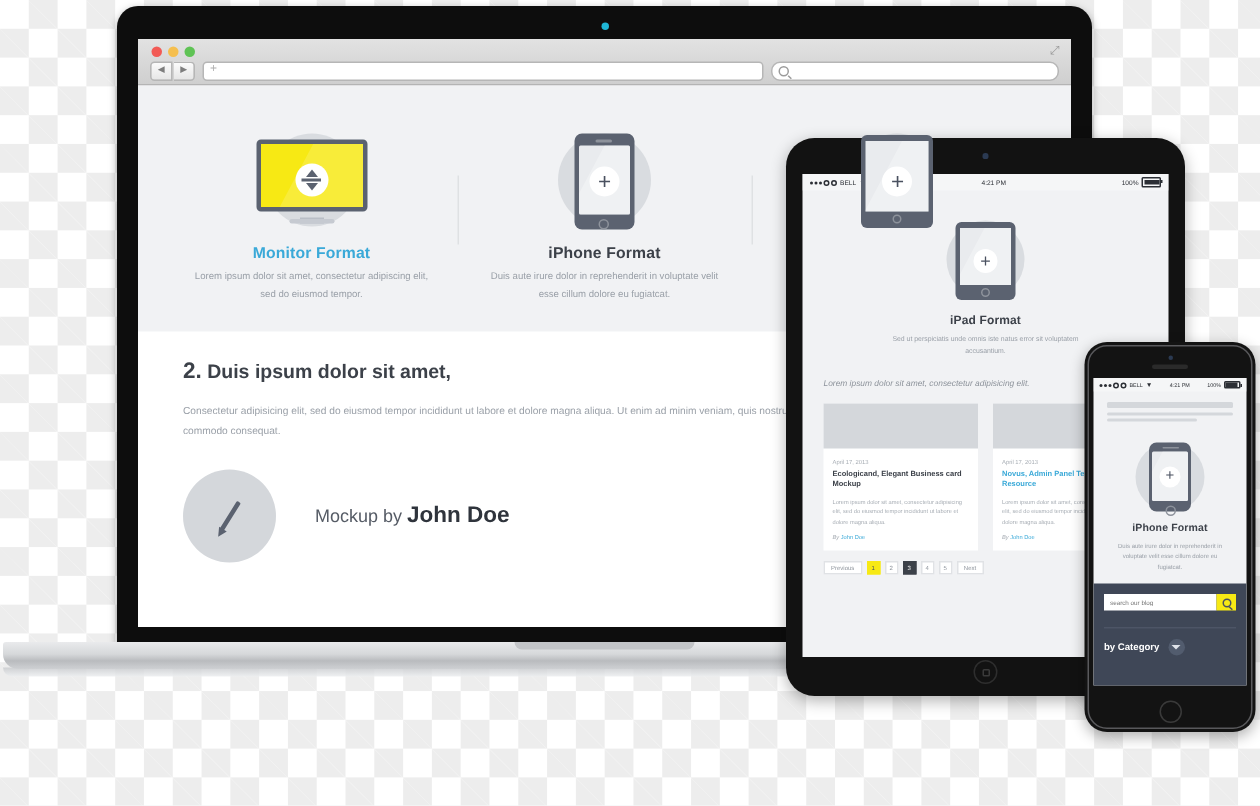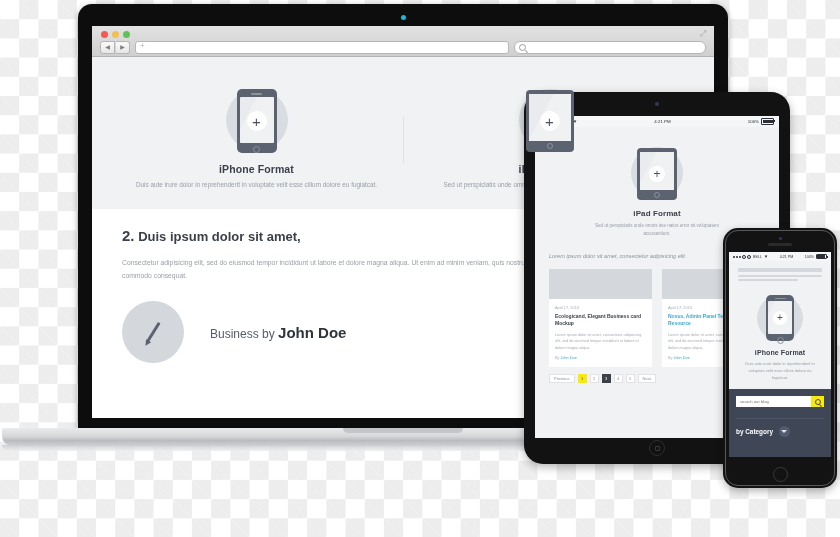--- a/index.html
+++ b/index.html
@@ -228,20 +228,37 @@
             <div class="searchbar">
               <span class="mag"></span>
             </div>
           </div>
         </div>
 
         <div class="page">
 
           <div class="formats">
 
+            <div class="fcol">
+              <div class="ficon">
+                <div class="disc"></div>
+                <div class="monitor">
+                  <div class="mon-body"></div>
+                  <div class="mon-stand"></div>
+                  <div class="mon-foot"></div>
+                  <div class="mon-knob">
+                    <span class="tri-up"></span>
+                    <span class="knob-line"></span>
+                    <span class="tri-dn"></span>
+                  </div>
+                </div>
+              </div>
+              <div class="ftitle accent">Monitor Format</div>
+              <div class="fdesc">Lorem ipsum dolor sit amet, consectetur adipiscing elit, sed do eiusmod tempor.</div>
+            </div>
 
             <div class="fcol">
               <div class="ficon">
                 <div class="disc"></div>
                 <div class="phoneic">
                   <div class="spk"></div>
                   <div class="scr"></div>
                   <div class="hb"></div>
                 </div>
                 <div class="plus">+</div>
@@ -269,21 +286,21 @@
             <div class="art-h">
               <span class="num">2.</span>
               <span>Duis ipsum dolor sit amet,</span>
             </div>
             <div class="art-p">Consectetur adipisicing elit, sed do eiusmod tempor incididunt ut labore et dolore magna aliqua. Ut enim ad minim veniam, quis nostrud exercitation ullamco laboris nisi ut aliquip ex ea commodo consequat.</div>
             <div class="author">
               <div class="avatar">
                 <div class="pen"></div>
               </div>
               <div class="written">
-                <span>Business by</span>
+                <span>Mockup by</span>
                 <b>John Doe</b>
               </div>
             </div>
           </div>
 
         </div>
       </div>
     </div>
     <div class="laptop-base"></div>
     <div class="laptop-foot"></div>

